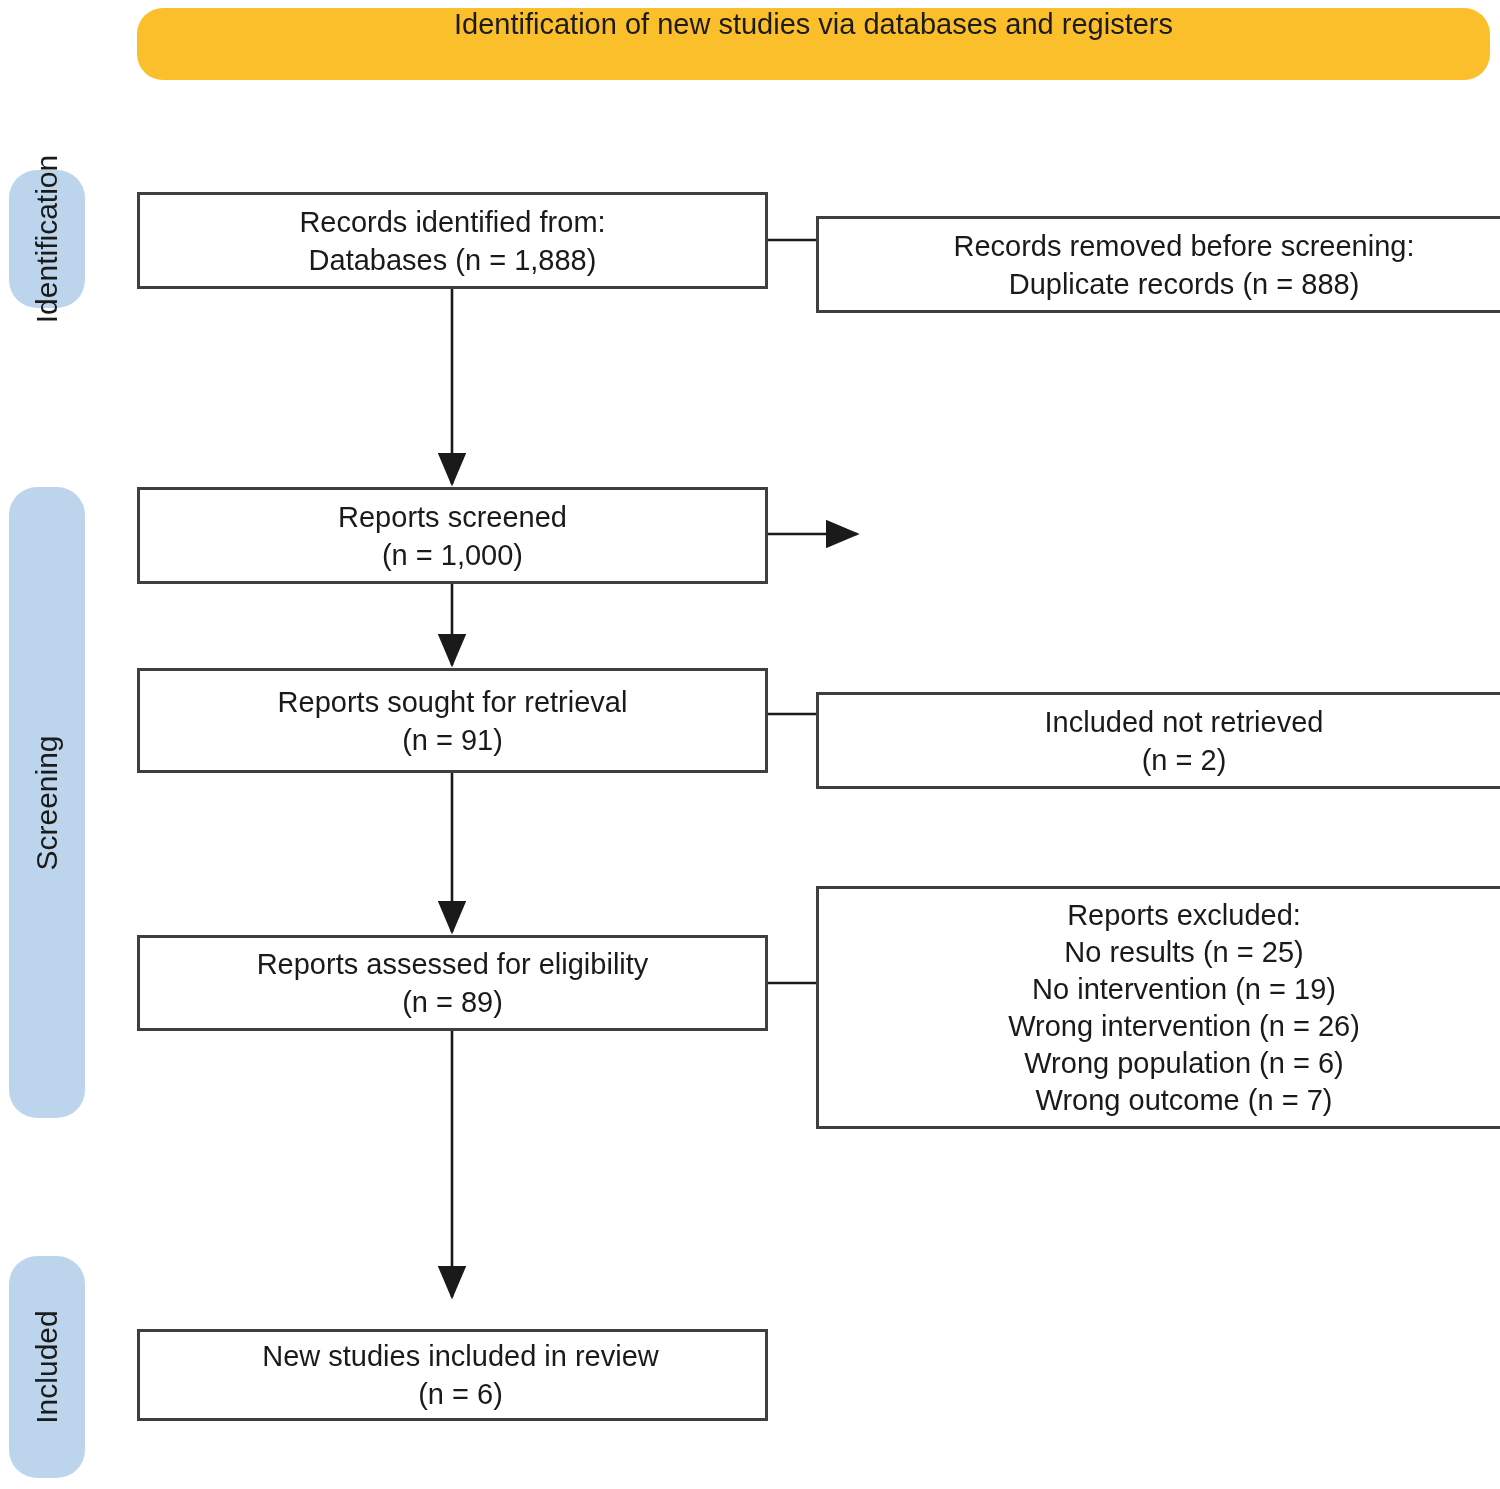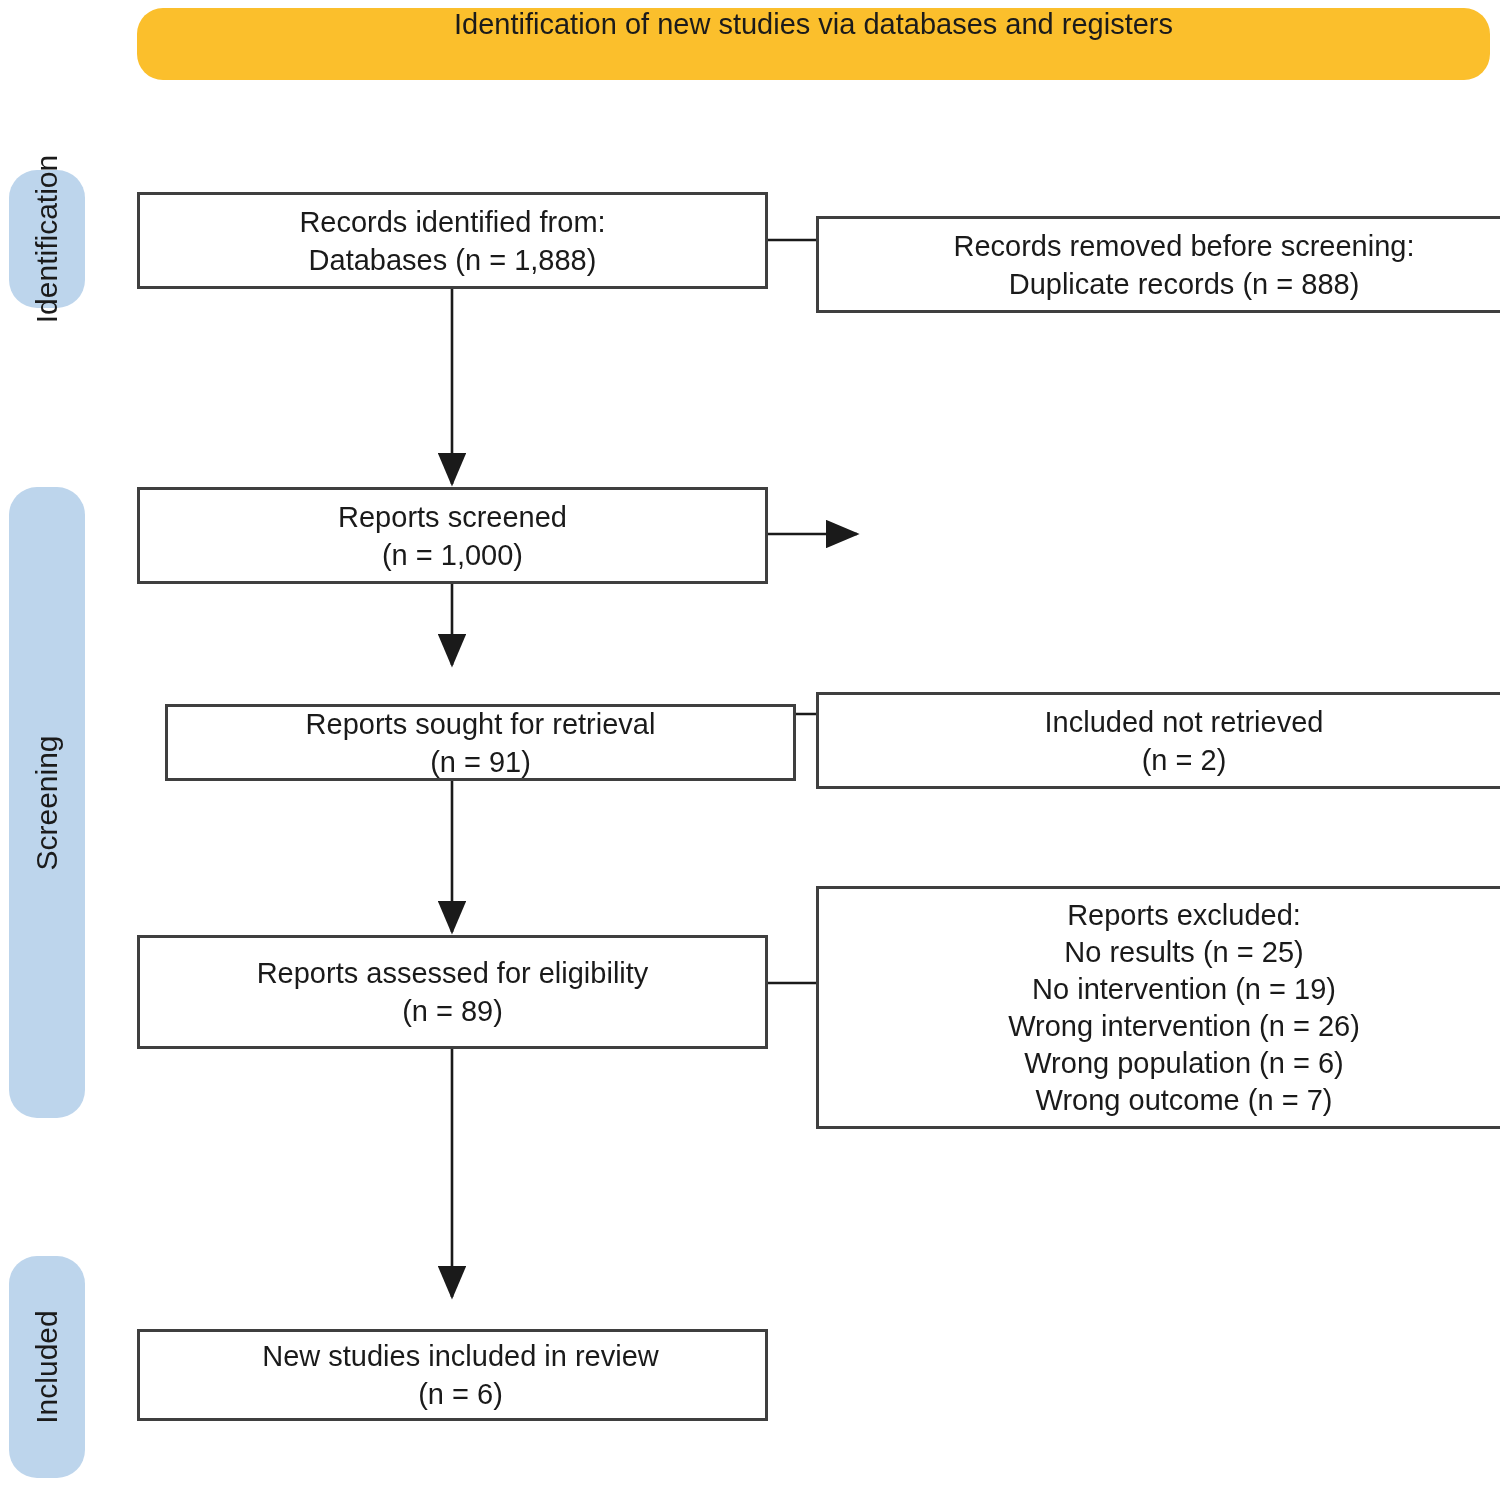--- a/index.html
+++ b/index.html
@@ -53,23 +53,23 @@
     line-height: 38px;
     z-index: 2;
   }
   .col-left  { left: 137px; width: 631px; }
   .col-right { left: 816px; width: 736px; margin-top: 24px; }
 
   #box-records-identified   { top: 192px;  height: 97px; }
   #box-records-removed      { top: 192px;  height: 97px; }
   #box-records-screened     { top: 487px;  height: 97px; }
   #box-records-excluded     { top: 487px;  height: 97px; }
-  #box-reports-sought       { top: 704px;  height: 77px; margin-left: 28px; }
+  #box-reports-sought       { top: 668px;  height: 105px; }
   #box-reports-not-retrieved{ top: 668px;  height: 97px; }
-  #box-reports-assessed     { top: 935px;  height: 114px; }
+  #box-reports-assessed     { top: 935px;  height: 96px; }
   #box-reports-excluded     { top: 862px;  height: 243px; line-height: 37px; }
   #box-new-studies          { top: 1329px; height: 92px; padding-left: 16px; }
 
   .arrow-layer {
     position: absolute;
     left: 0; top: 0;
     width: 1500px; height: 1489px;
     z-index: 1;
   }
 </style>

